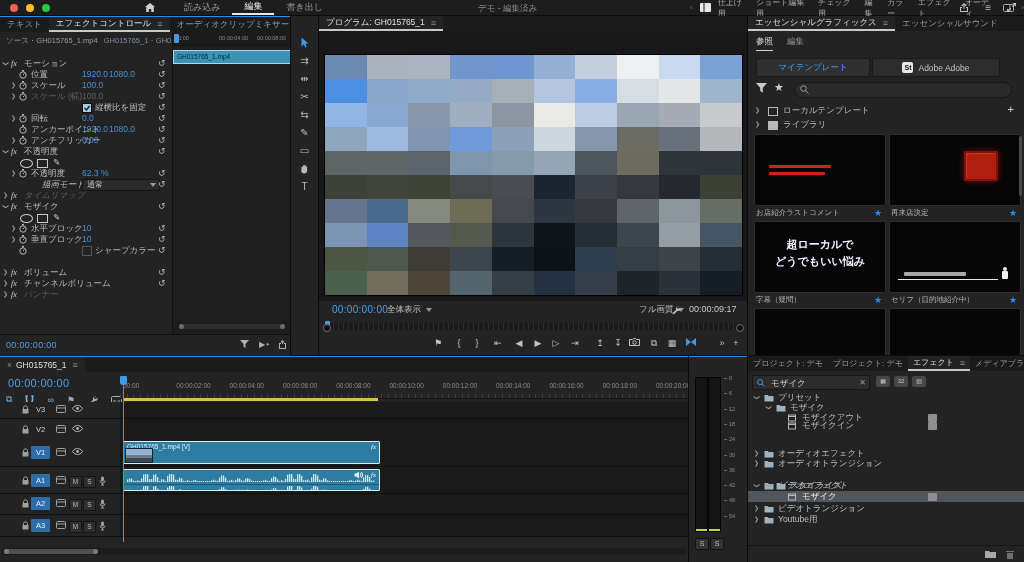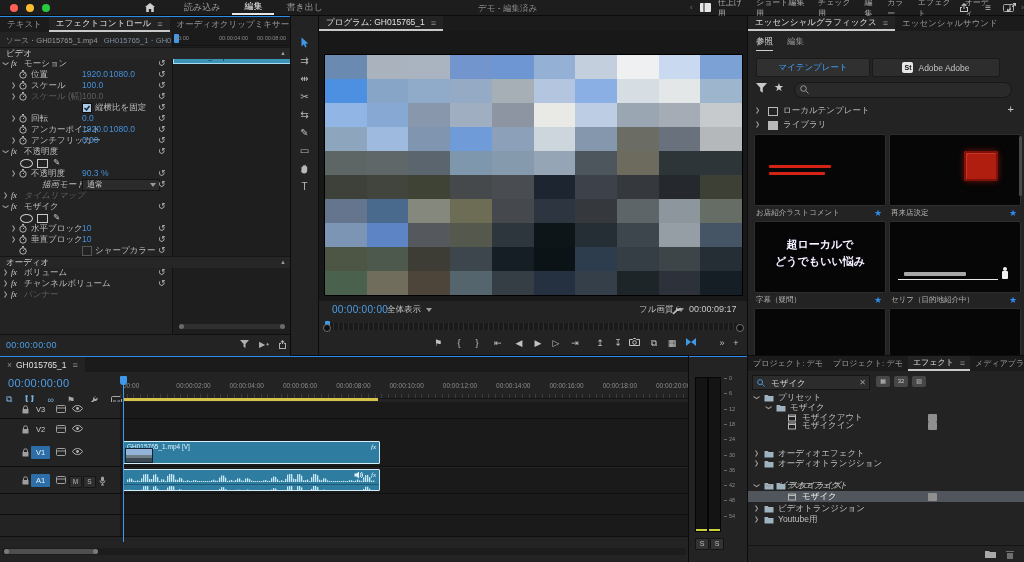--- a/index.html
+++ b/index.html
@@ -223,21 +223,20 @@
           <span class="lbl" style="left: 46px;">00:00:04:00</span>
           <span class="lbl" style="left: 84px;">00:00:08:00</span>
         </div>
       <div id="ec-clipbar">GH015765_1.mp4</div>
       <div id="ec-mini-scroll">
           <i style="left:0"></i>
           <i style="right:0"></i>
         </div>
     </div>
     <div id="ec-rows">
-        <div class="echeader" style="top: 0px;"><span>ビデオ</span><span class="up">▲</span></div>
         <div class="ecrow" style="top: 11px;">
           <span class="twirl" style="left:3px;transform:rotate(90deg);">❯</span>
           <span class="fx">fx</span>
           <span class="lab" style="left:24px;">モーション</span>
           <span class="reset">↺</span>
         </div>
         <div class="ecrow" style="top: 22px;">
           <span style="position:absolute;left:19px;top:1px;">
             <svg width="8" height="9" viewBox="0 0 8 9">
               <circle cx="4" cy="5" r="3.2" fill="none" stroke="#b2b2b2"></circle>
@@ -331,21 +330,21 @@
         </div>
         <div class="ecrow" style="top: 121px;">
           <span class="twirl" style="left:11px;">❯</span>
           <span style="position:absolute;left:19px;top:1px;">
             <svg width="8" height="9" viewBox="0 0 8 9">
               <circle cx="4" cy="5" r="3.2" fill="none" stroke="#b2b2b2"></circle>
               <path d="M3 0.5h2M4 0.5v1.5M4 5l1.5-1.5" stroke="#b2b2b2"></path>
             </svg>
           </span>
           <span class="lab" style="left:31px;">不透明度</span>
-          <span class="val" style="left:82px;">90.3 %</span>
+          <span class="val" style="left:82px;">62.3 %</span>
           <span class="reset">↺</span>
         </div>
         <div class="ecrow" style="top: 132px;">
           <span class="lab" style="left:42px;font-style:italic;">描画モード</span>
           <span class="ddbox">通常<span class="caret"></span></span>
           <span class="reset">↺</span>
         </div>
         <div class="ecrow dim" style="top: 143px;">
           <span class="twirl" style="left:3px;">❯</span>
           <span class="fx">fx</span>
@@ -390,21 +389,20 @@
           <span style="position:absolute;left:19px;top:1px;">
             <svg width="8" height="9" viewBox="0 0 8 9">
               <circle cx="4" cy="5" r="3.2" fill="none" stroke="#b2b2b2"></circle>
               <path d="M3 0.5h2M4 0.5v1.5M4 5l1.5-1.5" stroke="#b2b2b2"></path>
             </svg>
           </span>
           <span class="ecbox" style="left:82px;background:#222;border-color:#555;"></span>
           <span class="lab" style="left:95px;">シャープカラー</span>
           <span class="reset">↺</span>
         </div>
-        <div class="echeader" style="top: 209px;"><span>オーディオ</span><span class="up">▲</span></div>
         <div class="ecrow" style="top: 220px;">
           <span class="twirl" style="left:3px;">❯</span>
           <span class="fx">fx</span>
           <span class="lab" style="left:24px;">ボリューム</span>
           <span class="reset">↺</span>
         </div>
         <div class="ecrow" style="top: 231px;">
           <span class="twirl" style="left:3px;">❯</span>
           <span class="fx">fx</span>
           <span class="lab" style="left:24px;">チャンネルボリューム</span>
@@ -1118,23 +1116,69 @@
                   <rect x="243" y="1.6910137180238465" width="1.3" height="6.3089862819761535" fill="#c6e7f6"></rect>
                   <rect x="245" y="3.69776971895352" width="1.3" height="4.30223028104648" fill="#c6e7f6"></rect>
                   <rect x="247" y="6.7627794639365035" width="1.3" height="1.237220536063496" fill="#c6e7f6"></rect>
                   <rect x="249" y="6.698839358373759" width="1.3" height="1.3011606416262416" fill="#c6e7f6"></rect>
                 </svg>
               </div>
             </div>
           </div>
         </div>
         <div class="trow" style="top: 92px; height: 20px;">
+          <div class="thead">
+            <span class="thico" style="left:21px;">
+              <svg width="9" height="10" viewBox="0 0 9 10">
+                <path d="M2.5 4V2.8a2 2 0 0 1 4 0V4" fill="none" stroke="#9f9f9f"></path>
+                <rect x="1.5" y="4" width="6" height="4.5" fill="#9f9f9f" rx="0.5"></rect>
+              </svg>
+            </span>
+            <span class="tlabel tgt">A2</span>
+            <span class="thico" style="left:56px;">
+              <svg width="10" height="8" viewBox="0 0 10 8">
+                <rect x="0.5" y="0.5" width="9" height="7" rx="1" fill="none" stroke="#9f9f9f"></rect>
+                <path d="M0.5 3h9" stroke="#9f9f9f"></path>
+              </svg>
+            </span>
+            <span class="ms thico" style="left:69px;">M</span>
+            <span class="ms thico" style="left:83px;">S</span>
+            <span class="thico" style="left:99px;">
+              <svg width="7" height="10" viewBox="0 0 7 10">
+                <rect x="2" y="0.5" width="3" height="5" rx="1.5" fill="#9f9f9f"></rect>
+                <path d="M1 4.5a2.5 2.5 0 0 0 5 0M3.5 7v2M2 9h3" stroke="#9f9f9f" fill="none"></path>
+              </svg>
+            </span>
+          </div>
           <div class="tbody"></div>
         </div>
         <div class="trow" style="top: 113px; height: 21px;">
+          <div class="thead">
+            <span class="thico" style="left:21px;">
+              <svg width="9" height="10" viewBox="0 0 9 10">
+                <path d="M2.5 4V2.8a2 2 0 0 1 4 0V4" fill="none" stroke="#9f9f9f"></path>
+                <rect x="1.5" y="4" width="6" height="4.5" fill="#9f9f9f" rx="0.5"></rect>
+              </svg>
+            </span>
+            <span class="tlabel tgt">A3</span>
+            <span class="thico" style="left:56px;">
+              <svg width="10" height="8" viewBox="0 0 10 8">
+                <rect x="0.5" y="0.5" width="9" height="7" rx="1" fill="none" stroke="#9f9f9f"></rect>
+                <path d="M0.5 3h9" stroke="#9f9f9f"></path>
+              </svg>
+            </span>
+            <span class="ms thico" style="left:69px;">M</span>
+            <span class="ms thico" style="left:83px;">S</span>
+            <span class="thico" style="left:99px;">
+              <svg width="7" height="10" viewBox="0 0 7 10">
+                <rect x="2" y="0.5" width="3" height="5" rx="1.5" fill="#9f9f9f"></rect>
+                <path d="M1 4.5a2.5 2.5 0 0 0 5 0M3.5 7v2M2 9h3" stroke="#9f9f9f" fill="none"></path>
+              </svg>
+            </span>
+          </div>
           <div class="tbody"></div>
         </div>
       </div>
     <div id="playhead">
         <i></i>
       </div>
     <div id="tl-scroll">
       <div class="thumbbar">
           <i style="left:0"></i>
           <i style="right:0"></i>

